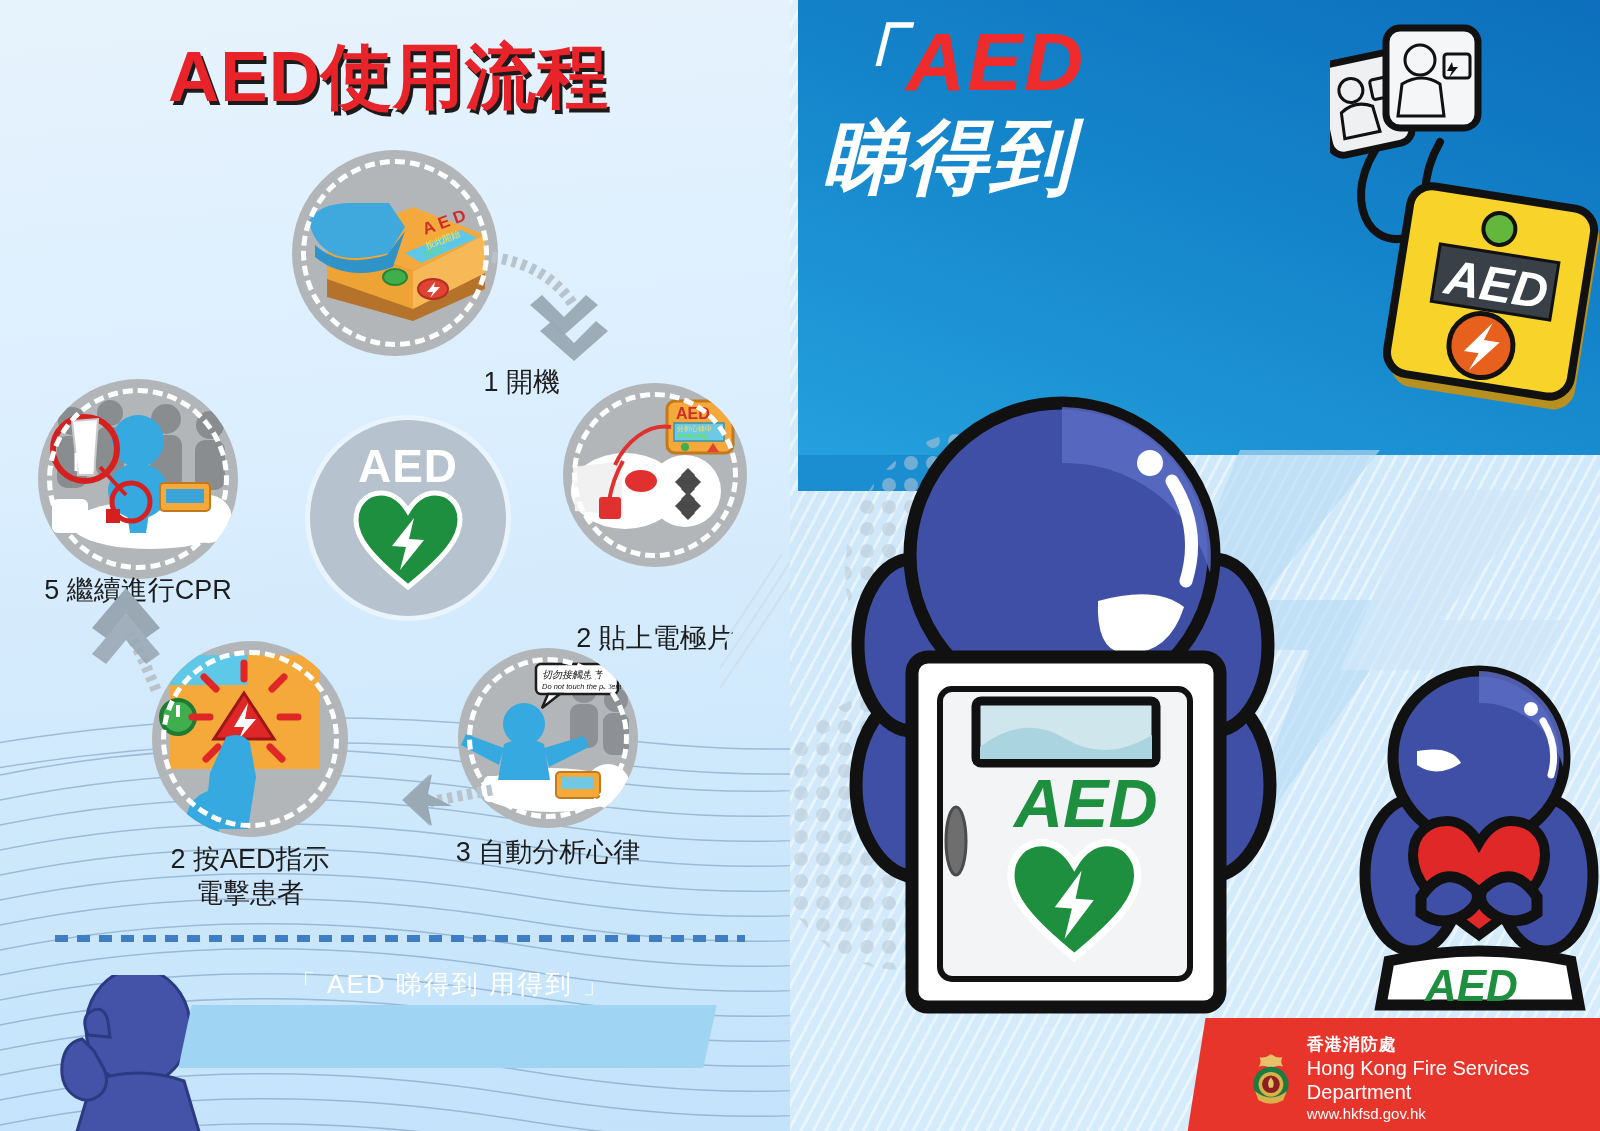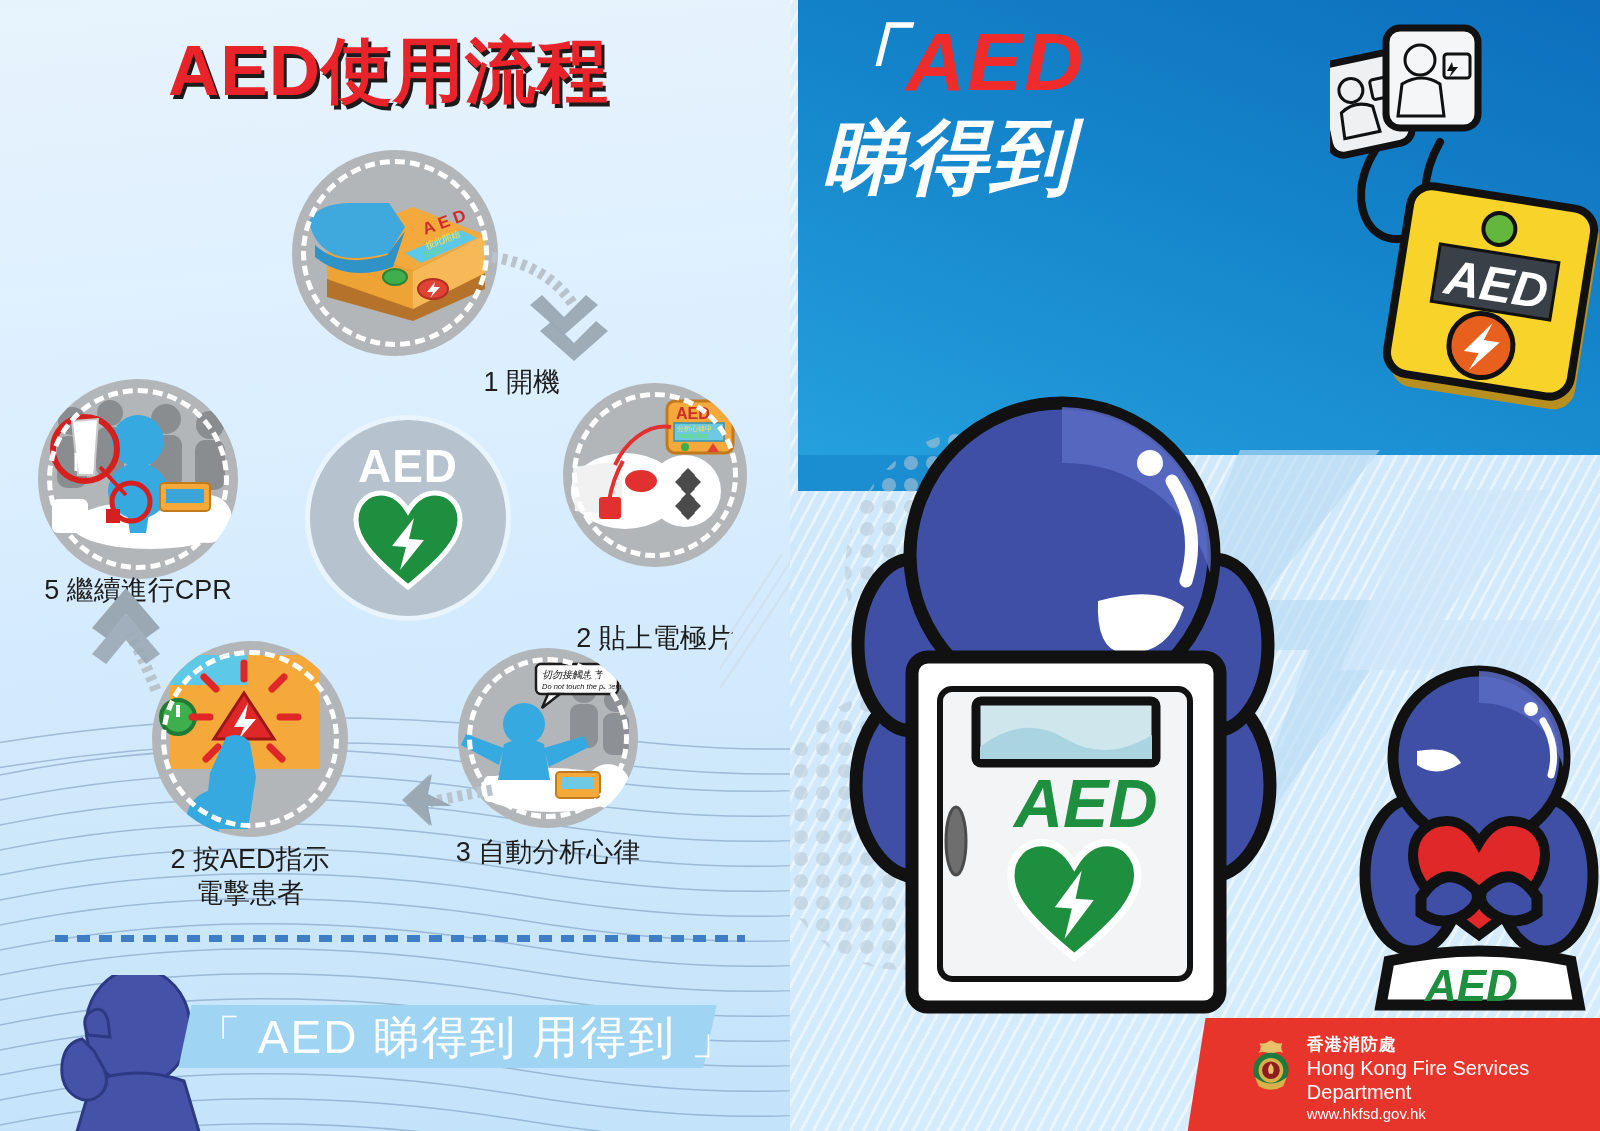--- a/index.html
+++ b/index.html
@@ -10,21 +10,21 @@
             background:#e3f1fb; }
 
   
   #left-panel { position:absolute; left:0; top:0; width:790px; height:1131px;
      background:linear-gradient(175deg,#e7f3fc 0%,#dcefff 35%,#cce7fb 75%,#c3e3fb 100%);
      overflow:hidden; }
   .wavefield { position:absolute; left:-240px; top:560px; width:1300px; height:640px;
      opacity:.55; }
   .wavefield svg { display:block; }
 
-  #title { position:absolute; left:168px; top:24px; font-size:71px; font-weight:bold;
+  #title { position:absolute; left:168px; top:30px; font-size:71px; font-weight:bold;
      color:#e8232a; letter-spacing:1px; white-space:nowrap;
      text-shadow:3px 4px 0 #1b1b1b; }
 
   
   .step { position:absolute; }
   .disc { position:relative; border-radius:50%; background:#b3b6b8;
           display:flex; align-items:center; justify-content:center; overflow:hidden; }
   .disc::after { content:""; position:absolute; inset:9px; border-radius:50%;
           border:5px dashed #ffffff; }
   .steplabel { position:absolute; width:330px; text-align:center; left:50%;
@@ -42,22 +42,22 @@
   .heart svg { display:block; }
 
   
   .arrow { position:absolute; }
 
   
   #dashline { position:absolute; left:55px; top:935px; width:690px; height:7px;
      background:repeating-linear-gradient(to right,#3f7ec4 0 13px,transparent 13px 22px); }
   #bottom-band { position:absolute; left:185px; top:1005px; width:525px; height:63px;
      background:#9fd4f2; transform:skewX(-12deg); }
-  #bottom-band-text { position:absolute; left:195px; top:1008px; width:510px;
-     text-align:center; color:#ffffff; font-size:46px; letter-spacing:2px;
+  #bottom-band-text { position:absolute; left:195px; top:955px; width:510px;
+     text-align:center; color:#ffffff; font-size:26px; letter-spacing:2px;
      line-height:58px; white-space:nowrap; }
   #thumbfig { position:absolute; left:30px; top:975px; width:220px; height:160px; }
 
   
   #right-panel { position:absolute; left:790px; top:0; width:810px; height:1131px;
      overflow:hidden;
      background:linear-gradient(160deg,#dff0fb 0%,#cfe8fa 40%,#d7edfd 100%);font-style:italic; }
   #rp-stripes { position:absolute; inset:0; opacity:.5;
      background:repeating-linear-gradient(118deg,#ffffff 0 3px,transparent 3px 11px); }
   #blue-block { position:absolute; left:8px; top:0; width:802px; height:455px;
@@ -81,21 +81,21 @@
 
   #halftone { position:absolute; left:0px; top:430px; width:330px; height:560px;
      opacity:.55; z-index:2; }
   #chev-bg { position:absolute; left:330px; top:450px; width:480px; height:420px;
      opacity:.75; z-index:1; }
 
   
   #red-banner { position:absolute; left:1196px; top:1018px; width:420px; height:120px;
      background:#e8352c; transform:skewX(-9deg); z-index:7; }
   #footer-content { position:absolute; left:1248px; top:1035px; z-index:8;
-     display:flex; gap:13px; }
+     display:flex; align-items:center; gap:13px; }
   #crest { width:52px; height:60px; }
   .ftxt { color:#ffffff; line-height:1.22; }
   .ftxt .f1 { font-size:17px; font-weight:bold; letter-spacing:1px; }
   .ftxt .f2 { font-size:20px; font-weight:normal; }
   .ftxt .f3 { font-size:15px; }
 </style>
 </head>
 <body>
 
 <div id="poster">

